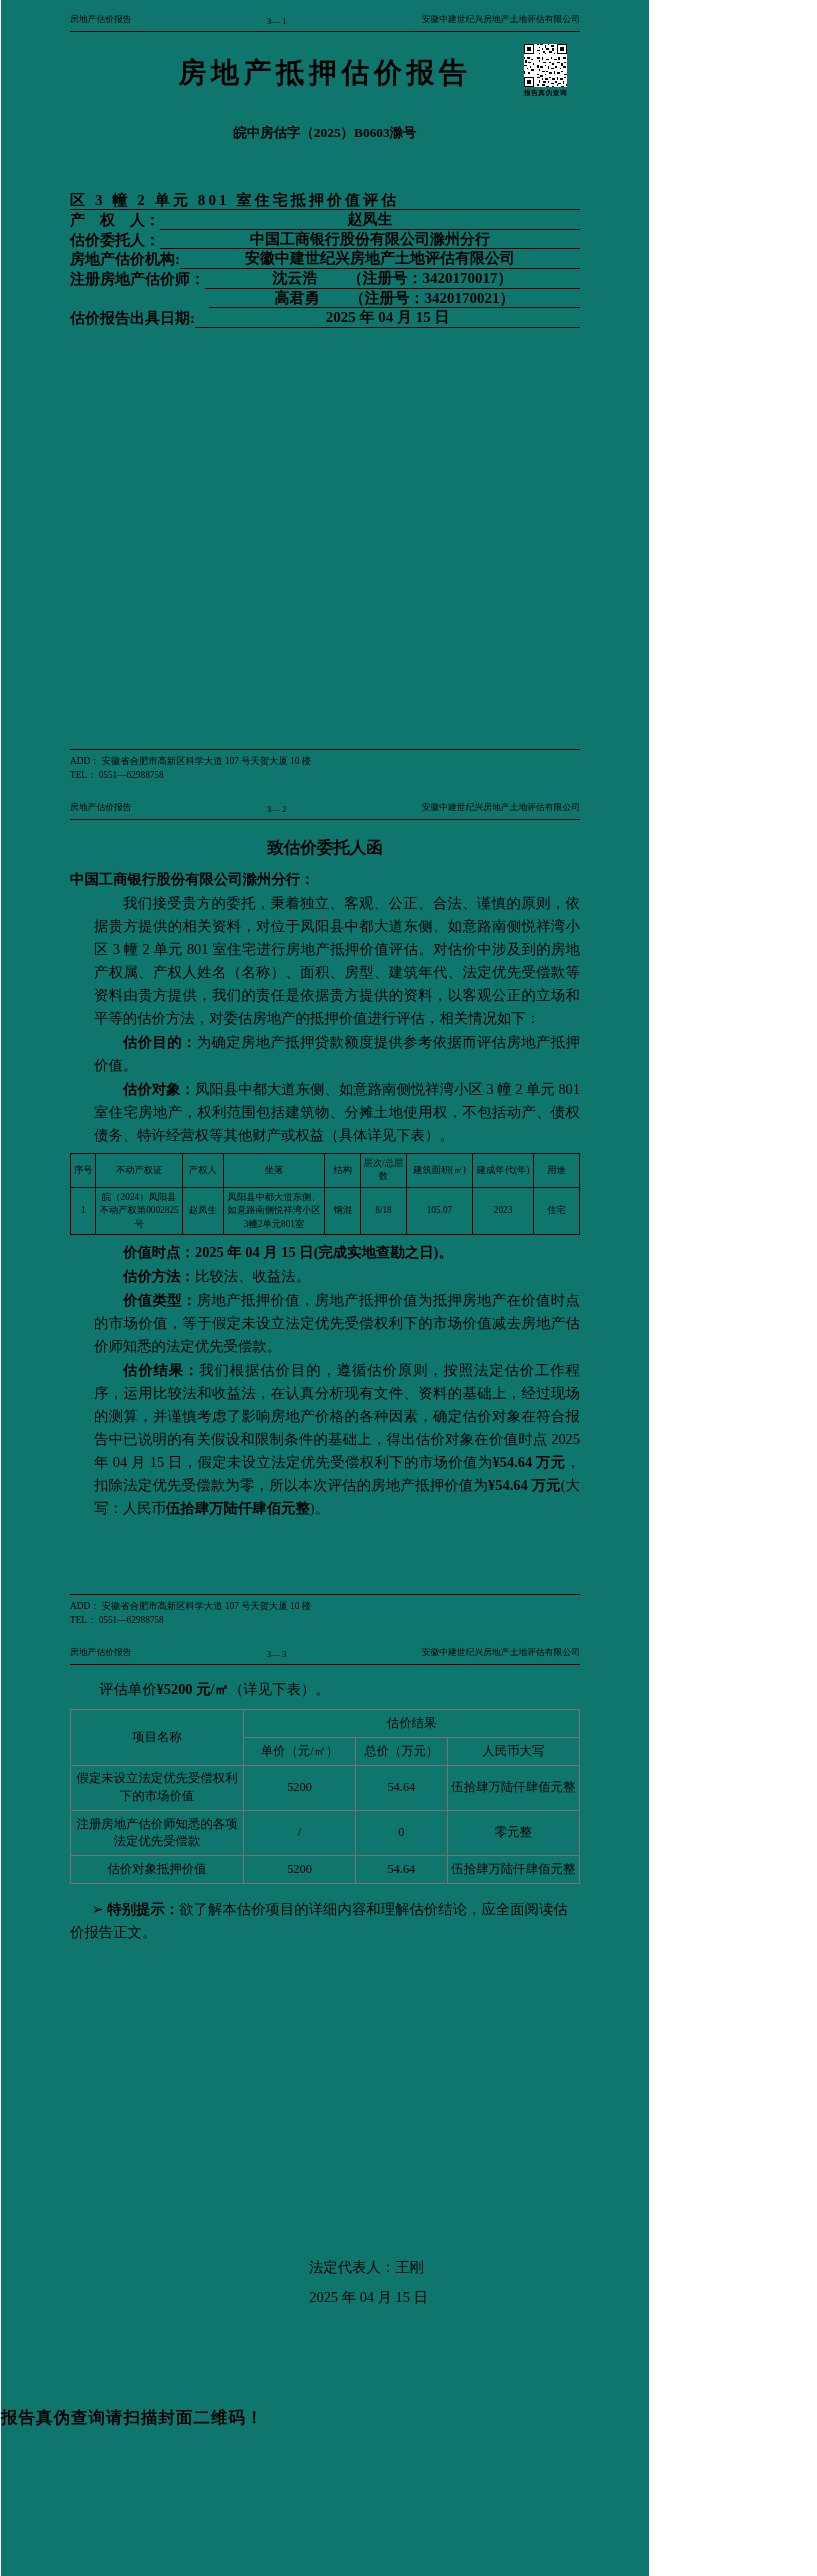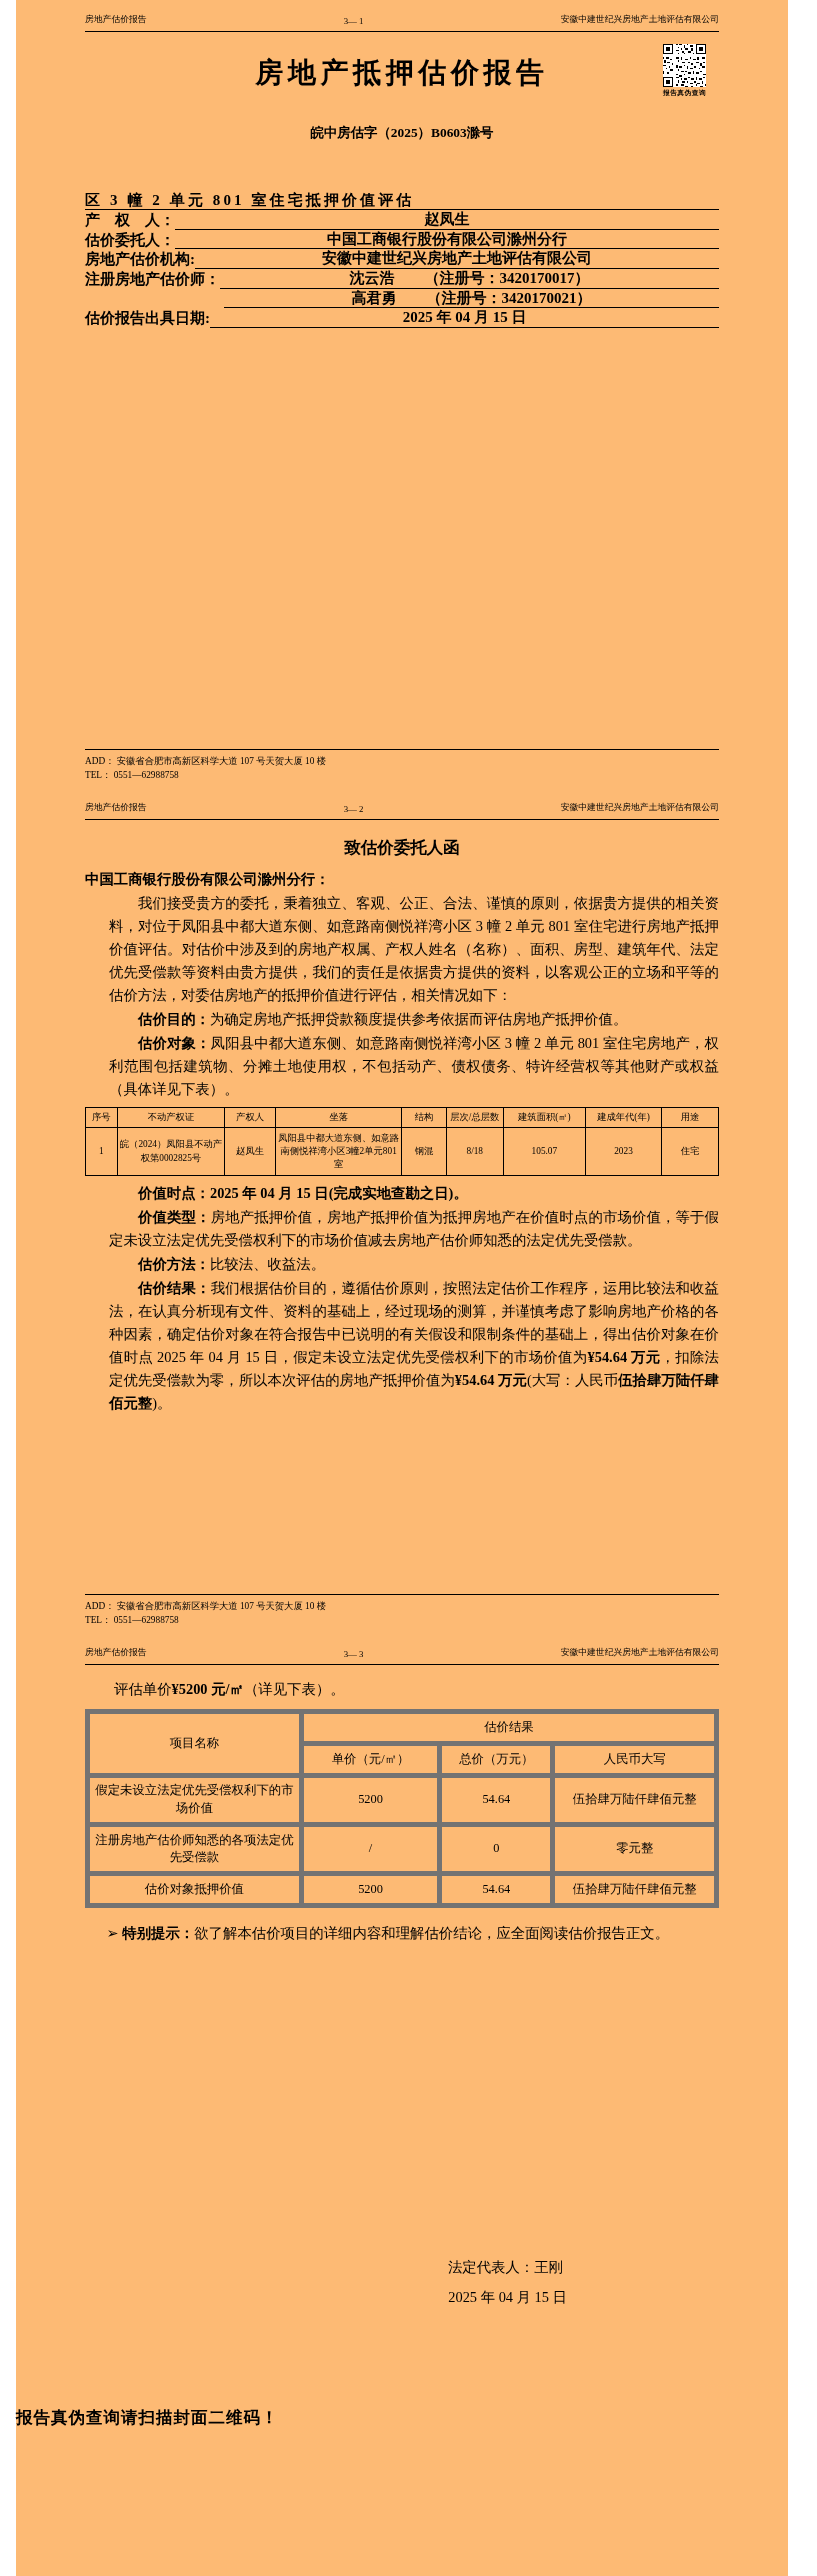--- a/index.html
+++ b/index.html
@@ -1,19 +1,19 @@
 <!DOCTYPE html>
 <html style="font-size:8.2px"><head>
 <meta charset="utf-8">
 <style>
   * { margin:0; padding:0; box-sizing:border-box; }
   html,body { background:#ffffff; }
   body { font-family:"Liberation Serif","DejaVu Serif",serif; color:#000; }
   .doc { position:relative; width:818px; height:3300px; background:#fff; margin:0 auto; overflow:hidden; }
-  .page { position:absolute; left:16px; width:772px; background:#fdba74; }
+  .page { position:absolute; left:1px; width:648px; background:#0f766e; }
 
   
   .pg-header { display:flex; justify-content:space-between; align-items:flex-end;
                margin:14.4px 69px 0; padding-bottom:4.6px; border-bottom:1px solid #000;
                font-size:8.8px; }
   .pg-footer { position:absolute; left:69px; right:69px; bottom:6.2px;
                border-top:1px solid #000; padding-top:4.1px; font-size:9.3px; line-height:14px; }
 
   
   .qr-wrap { position:absolute; top:44px; right:80px; width:47px; text-align:center; }
@@ -38,21 +38,21 @@
   .b { font-weight:700; }
 
   .ptable { width:100%; border-collapse:collapse; table-layout:fixed; margin:6.2px 0; font-size:9.3px;padding-left:22px; }
   .ptable th, .ptable td { border:1px solid #000; padding:3.1px 2.1px; text-align:center;
                            vertical-align:middle; line-height:13.4px; font-weight:normal; }
 
   
   .p3-content { position:absolute; top:36px; left:69px; right:69px; }
   .p3-line { font-size:14.4px; line-height:23px; text-indent:29px; margin-top:9.3px; }
   .rtable { width:100%; border-collapse:collapse; table-layout:fixed; margin-top:8.2px; font-size:12.4px; }
-  .rtable th, .rtable td { border:5px solid #737373; padding:4.6px 3.1px; text-align:center;
+  .rtable th, .rtable td { border:1px solid #737373; padding:4.6px 3.1px; text-align:center;
                            vertical-align:middle; line-height:17.5px; font-weight:normal; }
   .notice { font-size:14.4px; line-height:23px; margin-top:14.4px; text-indent:21.6px; }
   .sign { position:absolute; top:619px; left:69px; right:69px; font-size:14.4px;
           line-height:30px; text-align:right; }
   .sign-company { padding-right:4.1px; }
   .sign-rep { padding-right:156px; }
   .sign-date { padding-right:152px; }
   .p3-scan { position:absolute; top:774px; left:0; width:100%; text-align:left;
              font-size:16.5px; font-weight:700; letter-spacing:1px; }
 </style>
@@ -162,22 +162,22 @@
           <td>钢混</td>
           <td>8/18</td>
           <td>105.07</td>
           <td>2023</td>
           <td>住宅</td>
         </tr>
       </tbody>
         </table>
 
       <p class="para ind"><span class="b">价值时点：</span><span class="b">2025 年 04 月 15 日(完成实地查勘之日)。</span></p>
+      <p class="para ind"><span class="b">估价方法：</span><span>比较法、收益法。</span></p>
       <p class="para ind"><span class="b">价值类型：</span><span>房地产抵押价值，房地产抵押价值为抵押房地产在价值时点的市场价值，等于假定未设立法定优先受偿权利下的市场价值减去房地产估价师知悉的法定优先受偿款。</span></p>
-      <p class="para ind"><span class="b">估价方法：</span><span>比较法、收益法。</span></p>
       <p class="para ind"><span class="b">估价结果：</span><span>我们根据估价目的，遵循估价原则，按照法定估价工作程序，运用比较法和收益法，在认真分析现有文件、资料的基础上，经过现场的测算，并谨慎考虑了影响房地产价格的各种因素，确定估价对象在符合报告中已说明的有关假设和限制条件的基础上，得出估价对象在价值时点 2025 年 04 月 15 日，假定未设立法定优先受偿权利下的市场价值为</span><span class="b">¥54.64 万元</span><span>，扣除法定优先受偿款为零，所以本次评估的房地产抵押价值为</span><span class="b">¥54.64 万元</span><span>(大写：人民币</span><span class="b">伍拾肆万陆仟肆佰元整</span><span>)。</span></p>
     </div>
 
     <div class="pg-footer">
       <div>ADD： 安徽省合肥市高新区科学大道 107 号天贺大厦 10 楼</div>
       <div>TEL： 0551—62988758</div>
     </div>
   </section>
 
   <section class="page" style="top:1633px;height:1667px;">

